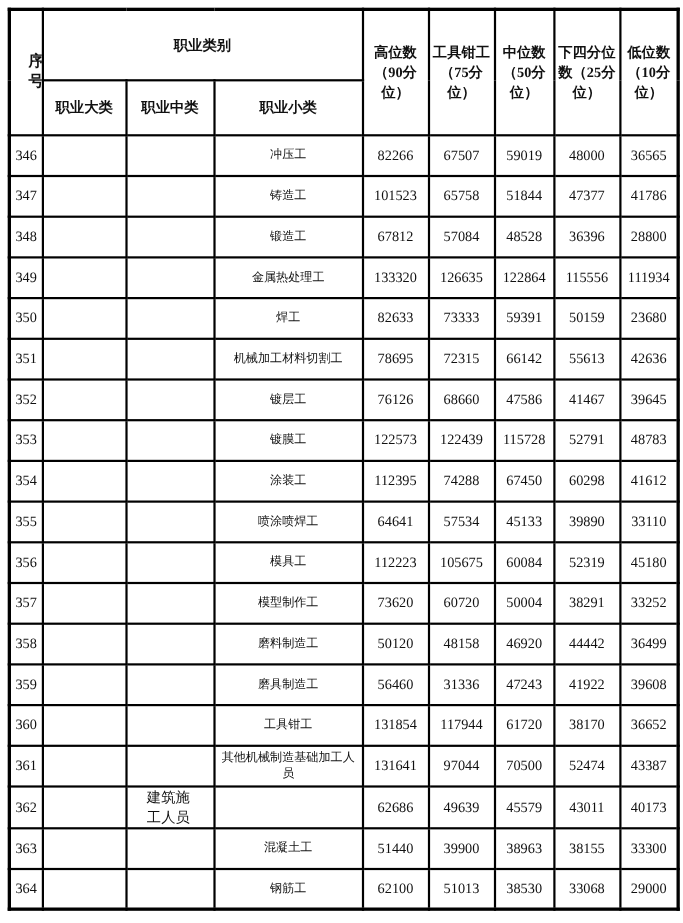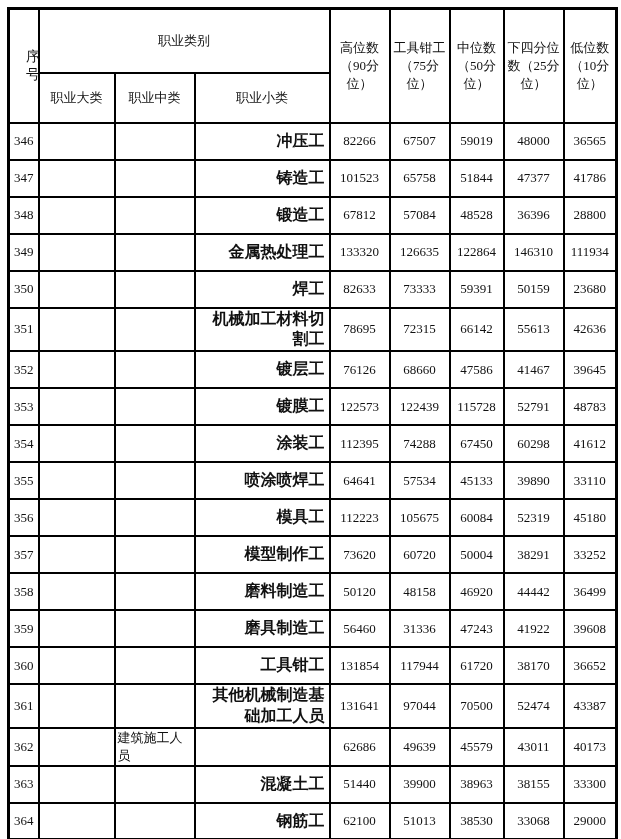--- a/index.html
+++ b/index.html
@@ -25,43 +25,43 @@
     table-layout: fixed;
     border: 3px solid #000000;
   }
   table.wage-table th,
   table.wage-table td {
     border: 2px solid #000000;
     vertical-align: middle;
     overflow: hidden;
   }
   th {
-    font-weight: normal;
+    font-weight: bold;
     font-size: 13px;
     text-align: center;
     padding: 2px;
     line-height: 1.35;
   }
   th.serial-head {
     font-size: 14px;
     line-height: 1.25;
     padding: 16px;
     word-break: break-all;
   }
   tr.head-row-a { height: 64px; }
   tr.head-row-b { height: 50px; }
   tr.data-row   { height: 37px; }
   td.c-serial {
     text-align: center;
     font-size: 13px;
     padding: 4px;
   }
   td.c-major  { padding: 0 2px; font-size: 13px; }
-  td.c-middle { padding: 0 2px; font-size: 13px; text-align: left; }
-  td.c-minor  { padding: 0 4px; font-size: 16px; text-align: right; line-height: 1.3; font-weight: bold; }
+  td.c-middle { padding: 0 18px; font-size: 13px; text-align: left; }
+  td.c-minor  { padding: 0 4px; font-size: 11px; text-align: center; line-height: 1.3; }
   td.c-num {
     text-align: center;
     font-size: 13px;
     padding: 0;
   }
 </style>
 </head>
 <body>
 
 <div class="sheet">
@@ -128,21 +128,21 @@
       <td class="c-num">28800</td>
     </tr>
         <tr class="data-row">
       <td class="c-serial">349</td>
       <td class="c-major"></td>
       <td class="c-middle"></td>
       <td class="c-minor">金属热处理工</td>
       <td class="c-num">133320</td>
       <td class="c-num">126635</td>
       <td class="c-num">122864</td>
-      <td class="c-num">146310</td>
+      <td class="c-num">115556</td>
       <td class="c-num">111934</td>
     </tr>
         <tr class="data-row">
       <td class="c-serial">350</td>
       <td class="c-major"></td>
       <td class="c-middle"></td>
       <td class="c-minor">焊工</td>
       <td class="c-num">82633</td>
       <td class="c-num">73333</td>
       <td class="c-num">59391</td>

